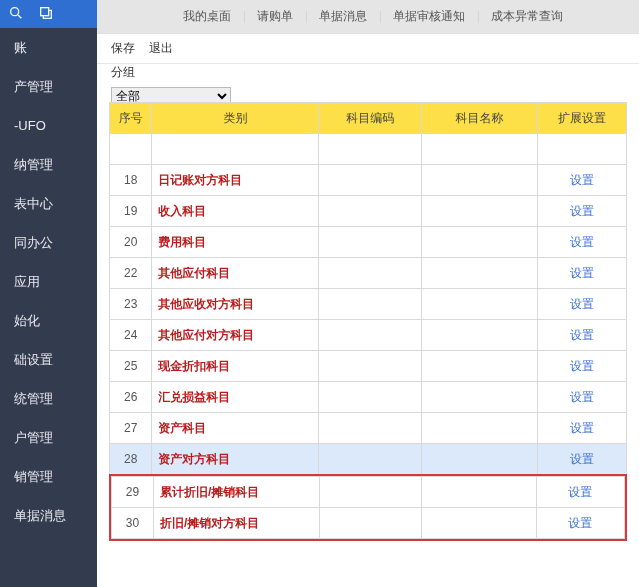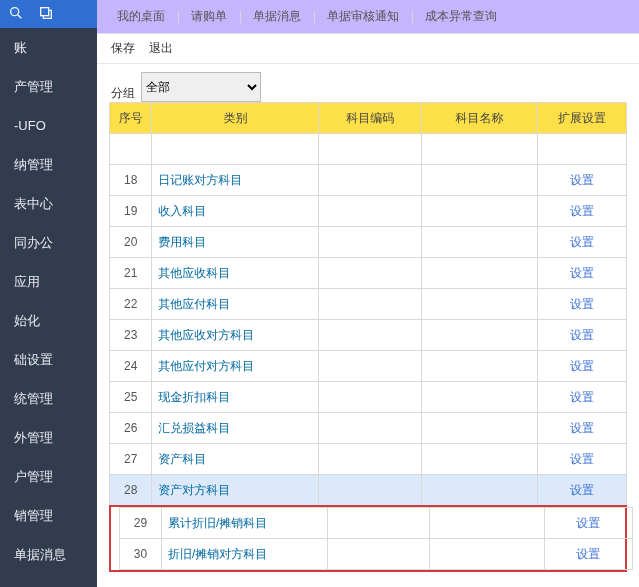--- a/index.html
+++ b/index.html
@@ -4,42 +4,42 @@
 <style>
   * { box-sizing: border-box; margin: 0; padding: 0; }
   body { font-family: "Microsoft YaHei", Arial, sans-serif; font-size: 12px; color: #333; background: #fff; width: 639px; height: 587px; overflow: hidden; }
   .layout { display: flex; height: 100%; }
   .sidebar { width: 97px; background: #333b4e; color: #c5cad4; display: flex; flex-direction: column; }
   .side-top { height: 28px; background: #2f6fd1; display: flex; align-items: center; gap: 14px; padding-left: 8px; }
   .side-top svg { width: 16px; height: 16px; opacity: 0.95; }
   .side-items { flex: 1; }
   .side-item { height: 39px; line-height: 39px; padding-left: 14px; color: #e7eaf0; font-size: 13px; cursor: pointer; white-space: nowrap; overflow: hidden; }
   .main { flex: 1; display: flex; flex-direction: column; background: #fff; }
-  .tabs { height: 34px; border-bottom: 1px solid #e0e0e0; display: flex; align-items: center; padding-left: 10px; gap: 6px; background: #c4b5fd; }
+  .tabs { height: 34px; border-bottom: 1px solid #e0e0e0; display: flex; align-items: center; padding-left: 10px; gap: 6px; background: #e5e5e5; justify-content: center; }
   .tab { padding: 0 10px; color: #555; font-size: 12px; cursor: pointer; position: relative; }
   .tab:not(:last-child)::after { content:""; position:absolute; right:-4px; top:3px; height:12px; width:1px; background:#d6d6d6; }
   .toolbar { height: 30px; display: flex; align-items: center; padding-left: 14px; gap: 14px; border-bottom: 1px solid #e6e6e6; }
   .toolbar span { color: #333; cursor: pointer; }
-  .filter { height: 38px; display: flex; align-items: flex-end; padding-left: 14px; gap: 6px; }
+  .filter { height: 38px; display: flex; align-items: flex-start; padding-left: 14px; gap: 6px; flex-direction: column; }
   .filter select { border: 1px solid #bbb; height: 30px; width: 120px; font-size: 12px; }
   .grid-wrap { padding: 0 12px 8px 12px; }
   table { border-collapse: collapse; width: 100%; table-layout: fixed; }
   th, td { border: 1px solid #d9d9d9; height: 31px; font-size: 12px; text-align: center; padding: 0 6px; white-space: nowrap; overflow: hidden; }
   th { background: #fde047; color: #444; font-weight: normal; }
   td.col-idx { width: 36px; color:#555; }
-  td.col-cat { text-align: left; color:#0369a1; }
+  td.col-cat { text-align: left; color:#b91c1c;font-weight:bold; }
   td.col-set a { color: #3a6fd8; text-decoration: none; cursor: pointer; }
   tr.selected td { background: #dbe9fa; }
   col.c0 { width: 38px; }
   col.c1 { width: 150px; }
   col.c2 { width: 92px; }
   col.c3 { width: 104px; }
   col.c4 { width: 80px; }
   .highlight-box { border: 2px solid #d23b3b; }
-  .highlight-box table { border-collapse: collapse; width:100%; table-layout: fixed; margin-left: 8px; }
+  .highlight-box table { border-collapse: collapse; width:100%; table-layout: fixed; }
 </style>
 </head>
 <body>
 
 <div class="layout">
   <div class="sidebar">
     <div class="side-top">
       <span>
         <svg viewBox="0 0 24 24" fill="none" stroke="#fff" stroke-width="2">
             <circle cx="10" cy="10" r="6"></circle>
@@ -57,21 +57,20 @@
         <div class="side-item">账</div>
         <div class="side-item">产管理</div>
         <div class="side-item">-UFO</div>
         <div class="side-item">纳管理</div>
         <div class="side-item">表中心</div>
         <div class="side-item">同办公</div>
         <div class="side-item">应用</div>
         <div class="side-item">始化</div>
         <div class="side-item">础设置</div>
         <div class="side-item">统管理</div>
-        <div class="side-item">外管理</div>
         <div class="side-item">户管理</div>
         <div class="side-item">销管理</div>
         <div class="side-item">单据消息</div>
       </div>
   </div>
 
   <div class="main">
     <div class="tabs" id="tabs">
         <span class="tab">我的桌面</span>
         <span class="tab">请购单</span>
@@ -133,27 +132,20 @@
               <td class="col-set"><a>设置</a></td>
             </tr>
             <tr>
               <td class="col-idx">20</td>
               <td class="col-cat">费用科目</td>
               <td></td>
               <td></td>
               <td class="col-set"><a>设置</a></td>
             </tr>
             <tr>
-              <td class="col-idx">21</td>
-              <td class="col-cat">其他应收科目</td>
-              <td></td>
-              <td></td>
-              <td class="col-set"><a>设置</a></td>
-            </tr>
-            <tr>
               <td class="col-idx">22</td>
               <td class="col-cat">其他应付科目</td>
               <td></td>
               <td></td>
               <td class="col-set"><a>设置</a></td>
             </tr>
             <tr>
               <td class="col-idx">23</td>
               <td class="col-cat">其他应收对方科目</td>
               <td></td>

